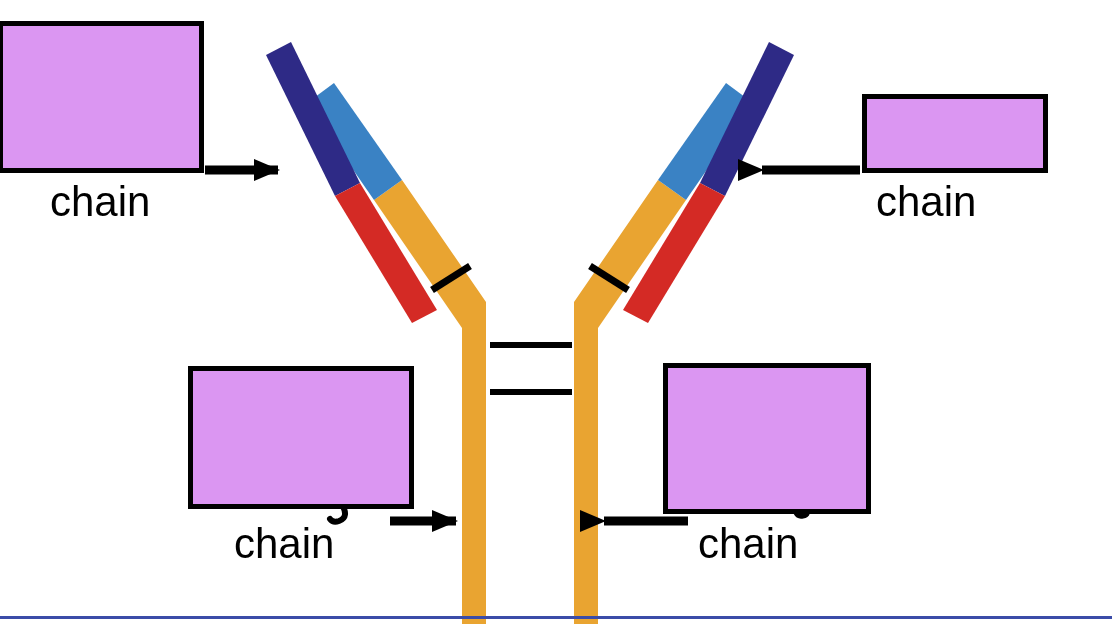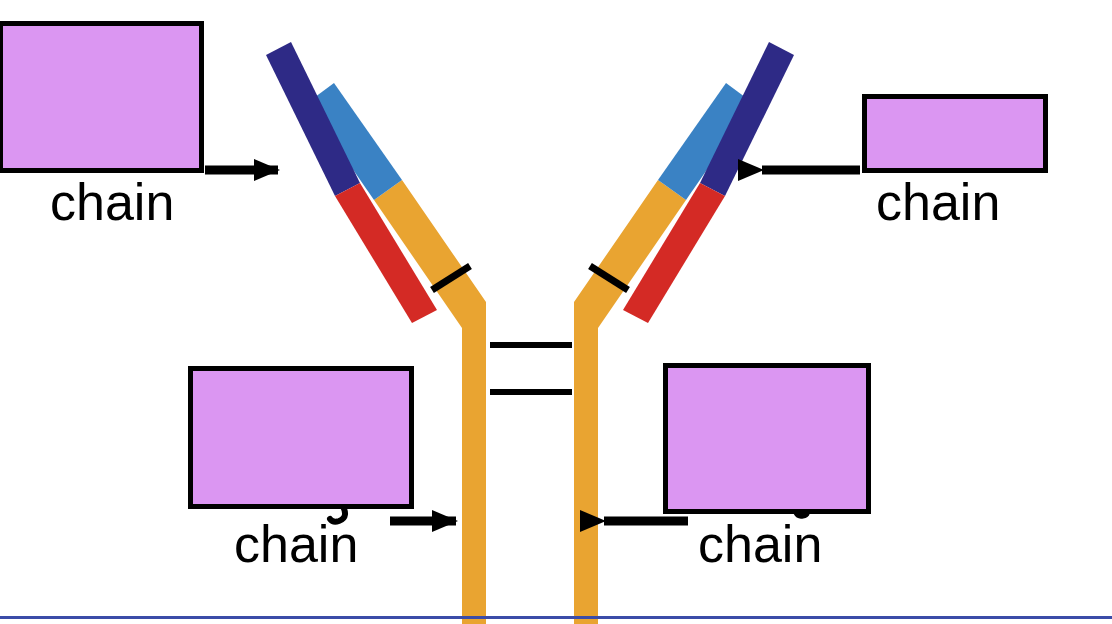--- a/index.html
+++ b/index.html
@@ -29,21 +29,21 @@
   .cover-box {
     position: absolute;
     background: #db96f2;
     border: 5px solid #000000;
     box-sizing: border-box;
   }
   .label-text {
     position: absolute;
     color: #000000;
     font-family: "Liberation Sans", sans-serif;
-    font-size: 52px;
+    font-size: 42px;
     line-height: 42px;
     white-space: nowrap;
     font-weight: 400;
   }
   #bottom-rule {
     position: absolute;
     left: 0;
     width: 1112px;
     height: 3px;
     background: #3b4ca8;

